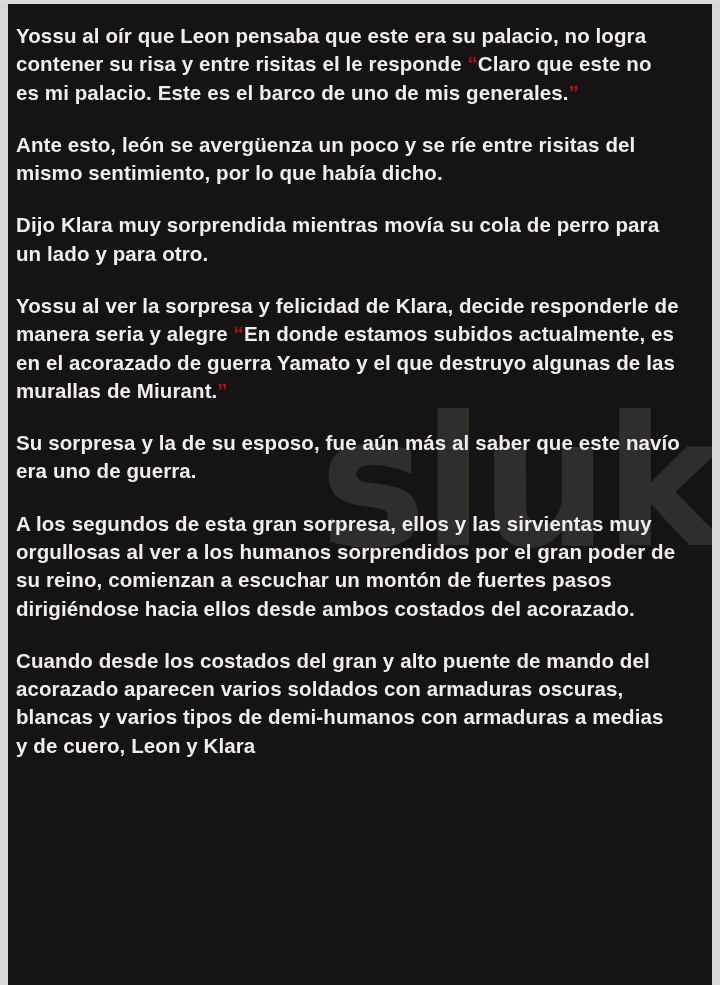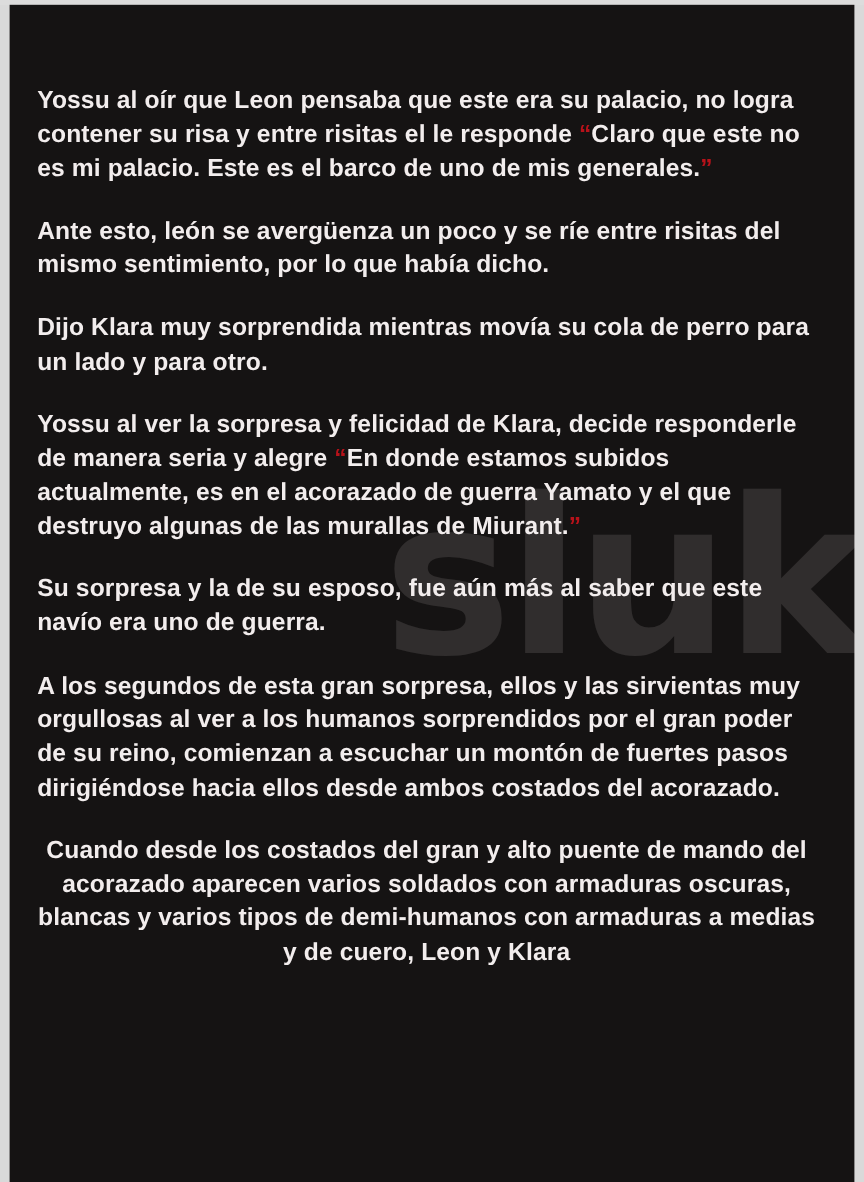--- a/index.html
+++ b/index.html
@@ -58,33 +58,32 @@
     font-size: 180px;
     letter-spacing: -4px;
     color: rgba(235, 225, 225, 0.13);
     transform: translateY(-10px);
     user-select: none;
   }
 
   #content {
     position: relative;
     z-index: 3;
-    padding: 22px 40px 0 31px;
-    margin-top: 48px;
+    padding: 22px 40px 0 16px;
   }
   p.para {
     margin: 0 0 24px 0;
     color: #f2eded;
     font-family: "Liberation Sans", sans-serif;
     font-weight: 700;
     font-size: 20.5px;
     line-height: 1.38;
     letter-spacing: 0.1px;
   }
-  p.para:last-child { margin-bottom: 0; text-align: center; }
+  p.para:last-child { margin-bottom: 0; }
   .q {
     color: #b7121a;
     font-weight: 700;
   }
 </style>
 </head>
 <body>
 
 <div id="page">
 

